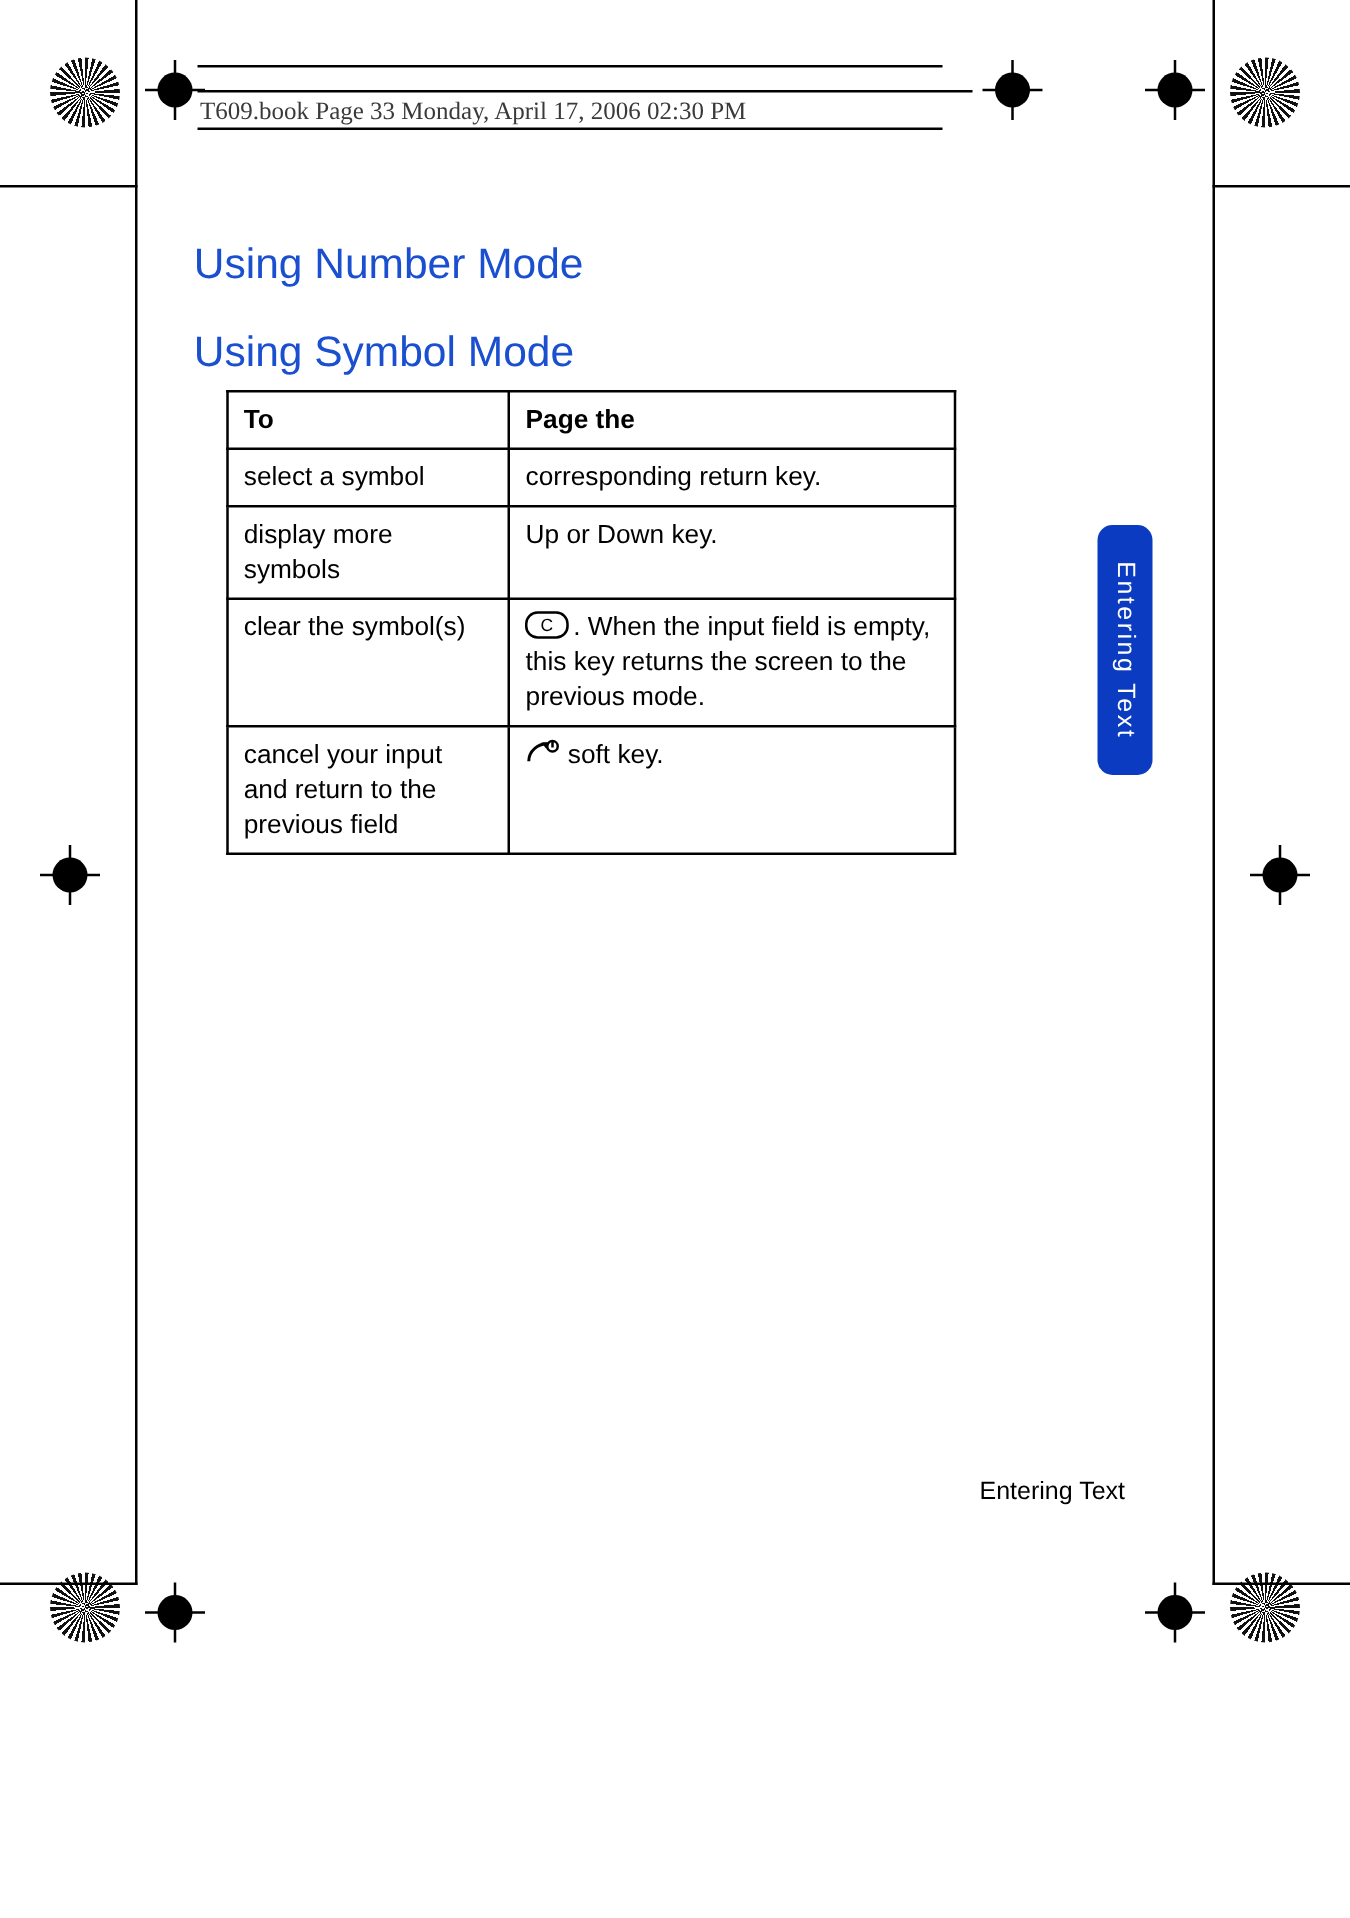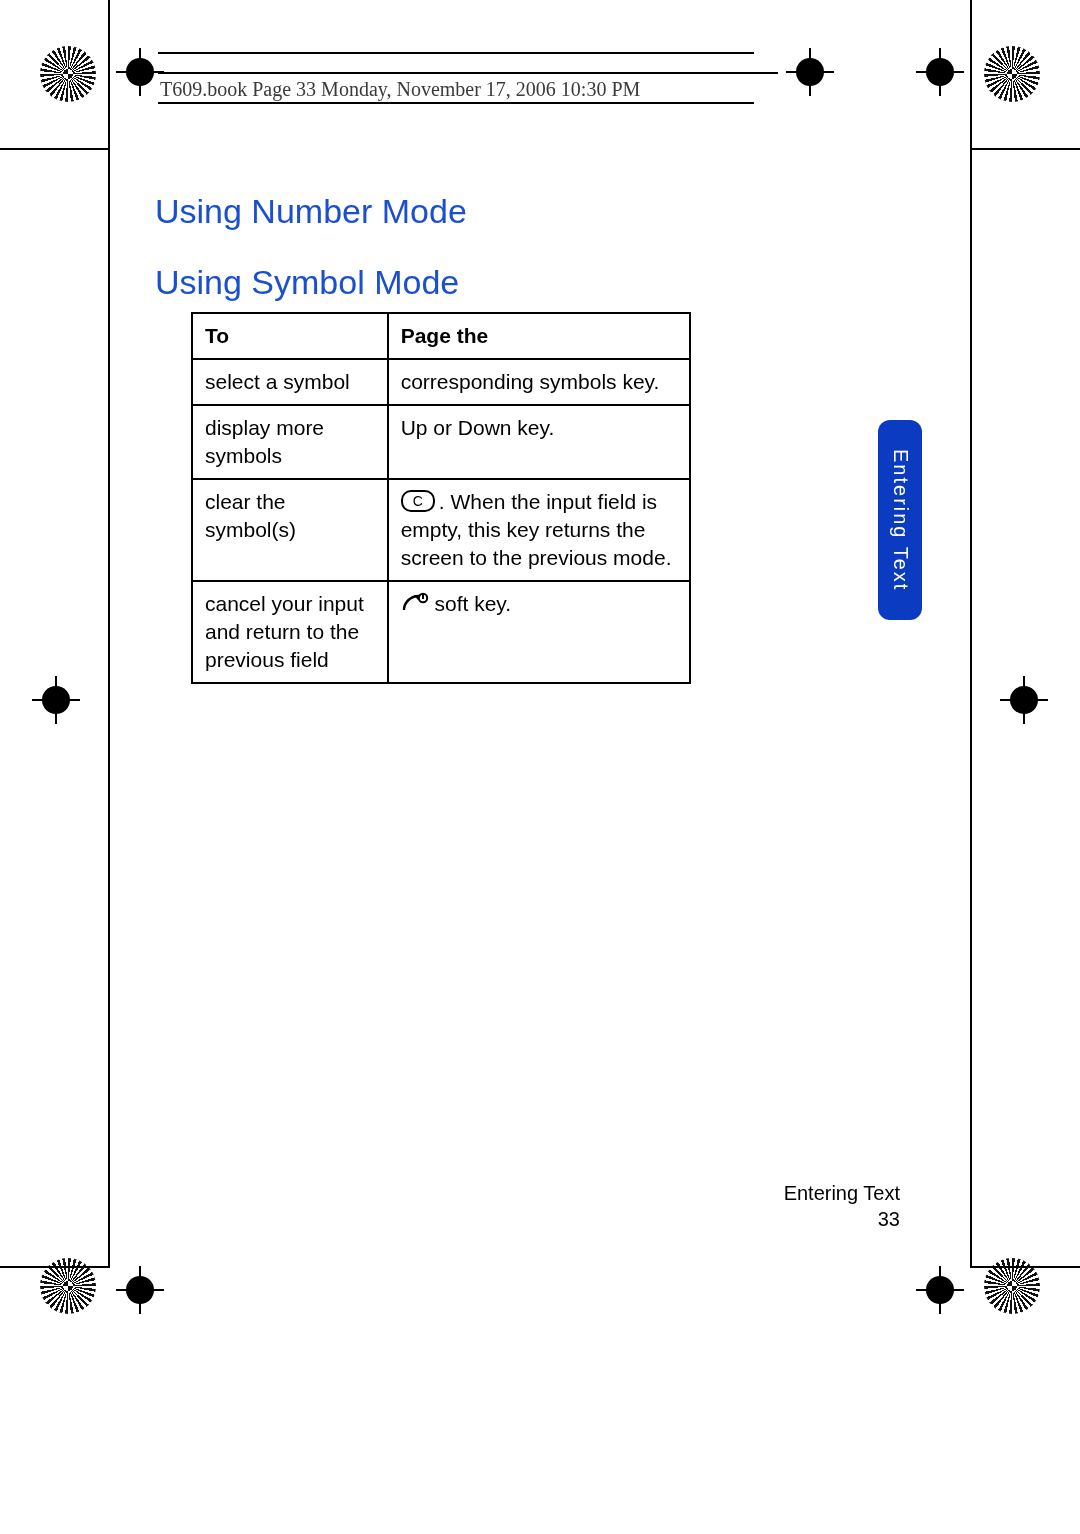--- a/index.html
+++ b/index.html
@@ -39,21 +39,21 @@
   
   .runhead{position:absolute;left:160px;top:78px;font-family:"Times New Roman",serif;font-size:20px;color:#3a3a3a}
   .runhead-line{position:absolute;left:158px;top:52px;width:596px;height:2px;background:#000}
   .runhead-line2{position:absolute;left:158px;top:102px;width:596px;height:2px;background:#000}
 
   
   .content{position:absolute;left:155px;top:160px;width:665px}
   h2{font-weight:400;font-size:34px;margin:32px 0 6px 0;color:#1a4fd0}
   .para{font-size:22px;line-height:30px;margin:0 0 8px 0}
 
-  table.sym{border-collapse:collapse;width:500px;margin-top:10px;margin-left:36px}
+  table.sym{border-collapse:collapse;width:584px;margin-top:10px;margin-left:26px}
   table.sym th,table.sym td{border:2px solid #000;padding:8px 12px;font-size:21px;text-align:left;vertical-align:top;line-height:28px}
   table.sym th{font-weight:700}
   .keycap{display:inline-block;border:2px solid #000;border-radius:10px;padding:0 10px;font-size:14px;line-height:18px;vertical-align:3px;margin-right:4px}
 
   
   .sidetab{position:absolute;right:158px;top:420px;width:44px;height:200px;background:#0a3bc0;border-radius:12px;color:#fff;font-size:20px;writing-mode:vertical-rl;text-align:center;letter-spacing:2px;display:flex;align-items:center;justify-content:center}
 
   
   .footer{position:absolute;left:0;right:180px;top:1180px;text-align:right;font-size:20px;line-height:26px}
 
@@ -110,37 +110,37 @@
 
     <div class="tick-h" style="left:158px;top:72px;width:620px"></div>
     <div class="cross tc" style="left:790px;top:52px">
         <div class="h"></div>
         <div class="v"></div>
         <div class="disc"></div>
       </div>
   </div>
 
   <div class="runhead-line"></div>
-  <div class="runhead">T609.book  Page 33  Monday, November 17, 2006  10:30 PM</div>
+  <div class="runhead">T609.book  Page 33  Monday, April 17, 2006  02:30 PM</div>
   <div class="runhead-line2"></div>
 
   <div class="content">
     <h2>Using Number Mode</h2>
 
     <h2>Using Symbol Mode</h2>
 
     <table class="sym">
       <tbody>
           <tr>
         <th>To</th>
         <th>Page the</th>
       </tr>
       <tr>
         <td>select a symbol</td>
-        <td>corresponding symbols key.</td>
+        <td>corresponding return key.</td>
       </tr>
       <tr>
         <td>display more symbols</td>
         <td>Up or Down key.</td>
       </tr>
       <tr>
         <td>clear the symbol(s)</td>
         <td>
           <span class="keycap">C</span><span>. When the input field is empty, this key returns the screen to the previous mode.</span>
         </td>
@@ -159,16 +159,15 @@
         </td>
       </tr>
     </tbody>
       </table>
   </div>
 
   <div class="sidetab">Entering Text</div>
 
   <div class="footer">
     <div>Entering Text</div>
-    <div>33</div>
   </div>
 
 </div>
 
 </body></html>

